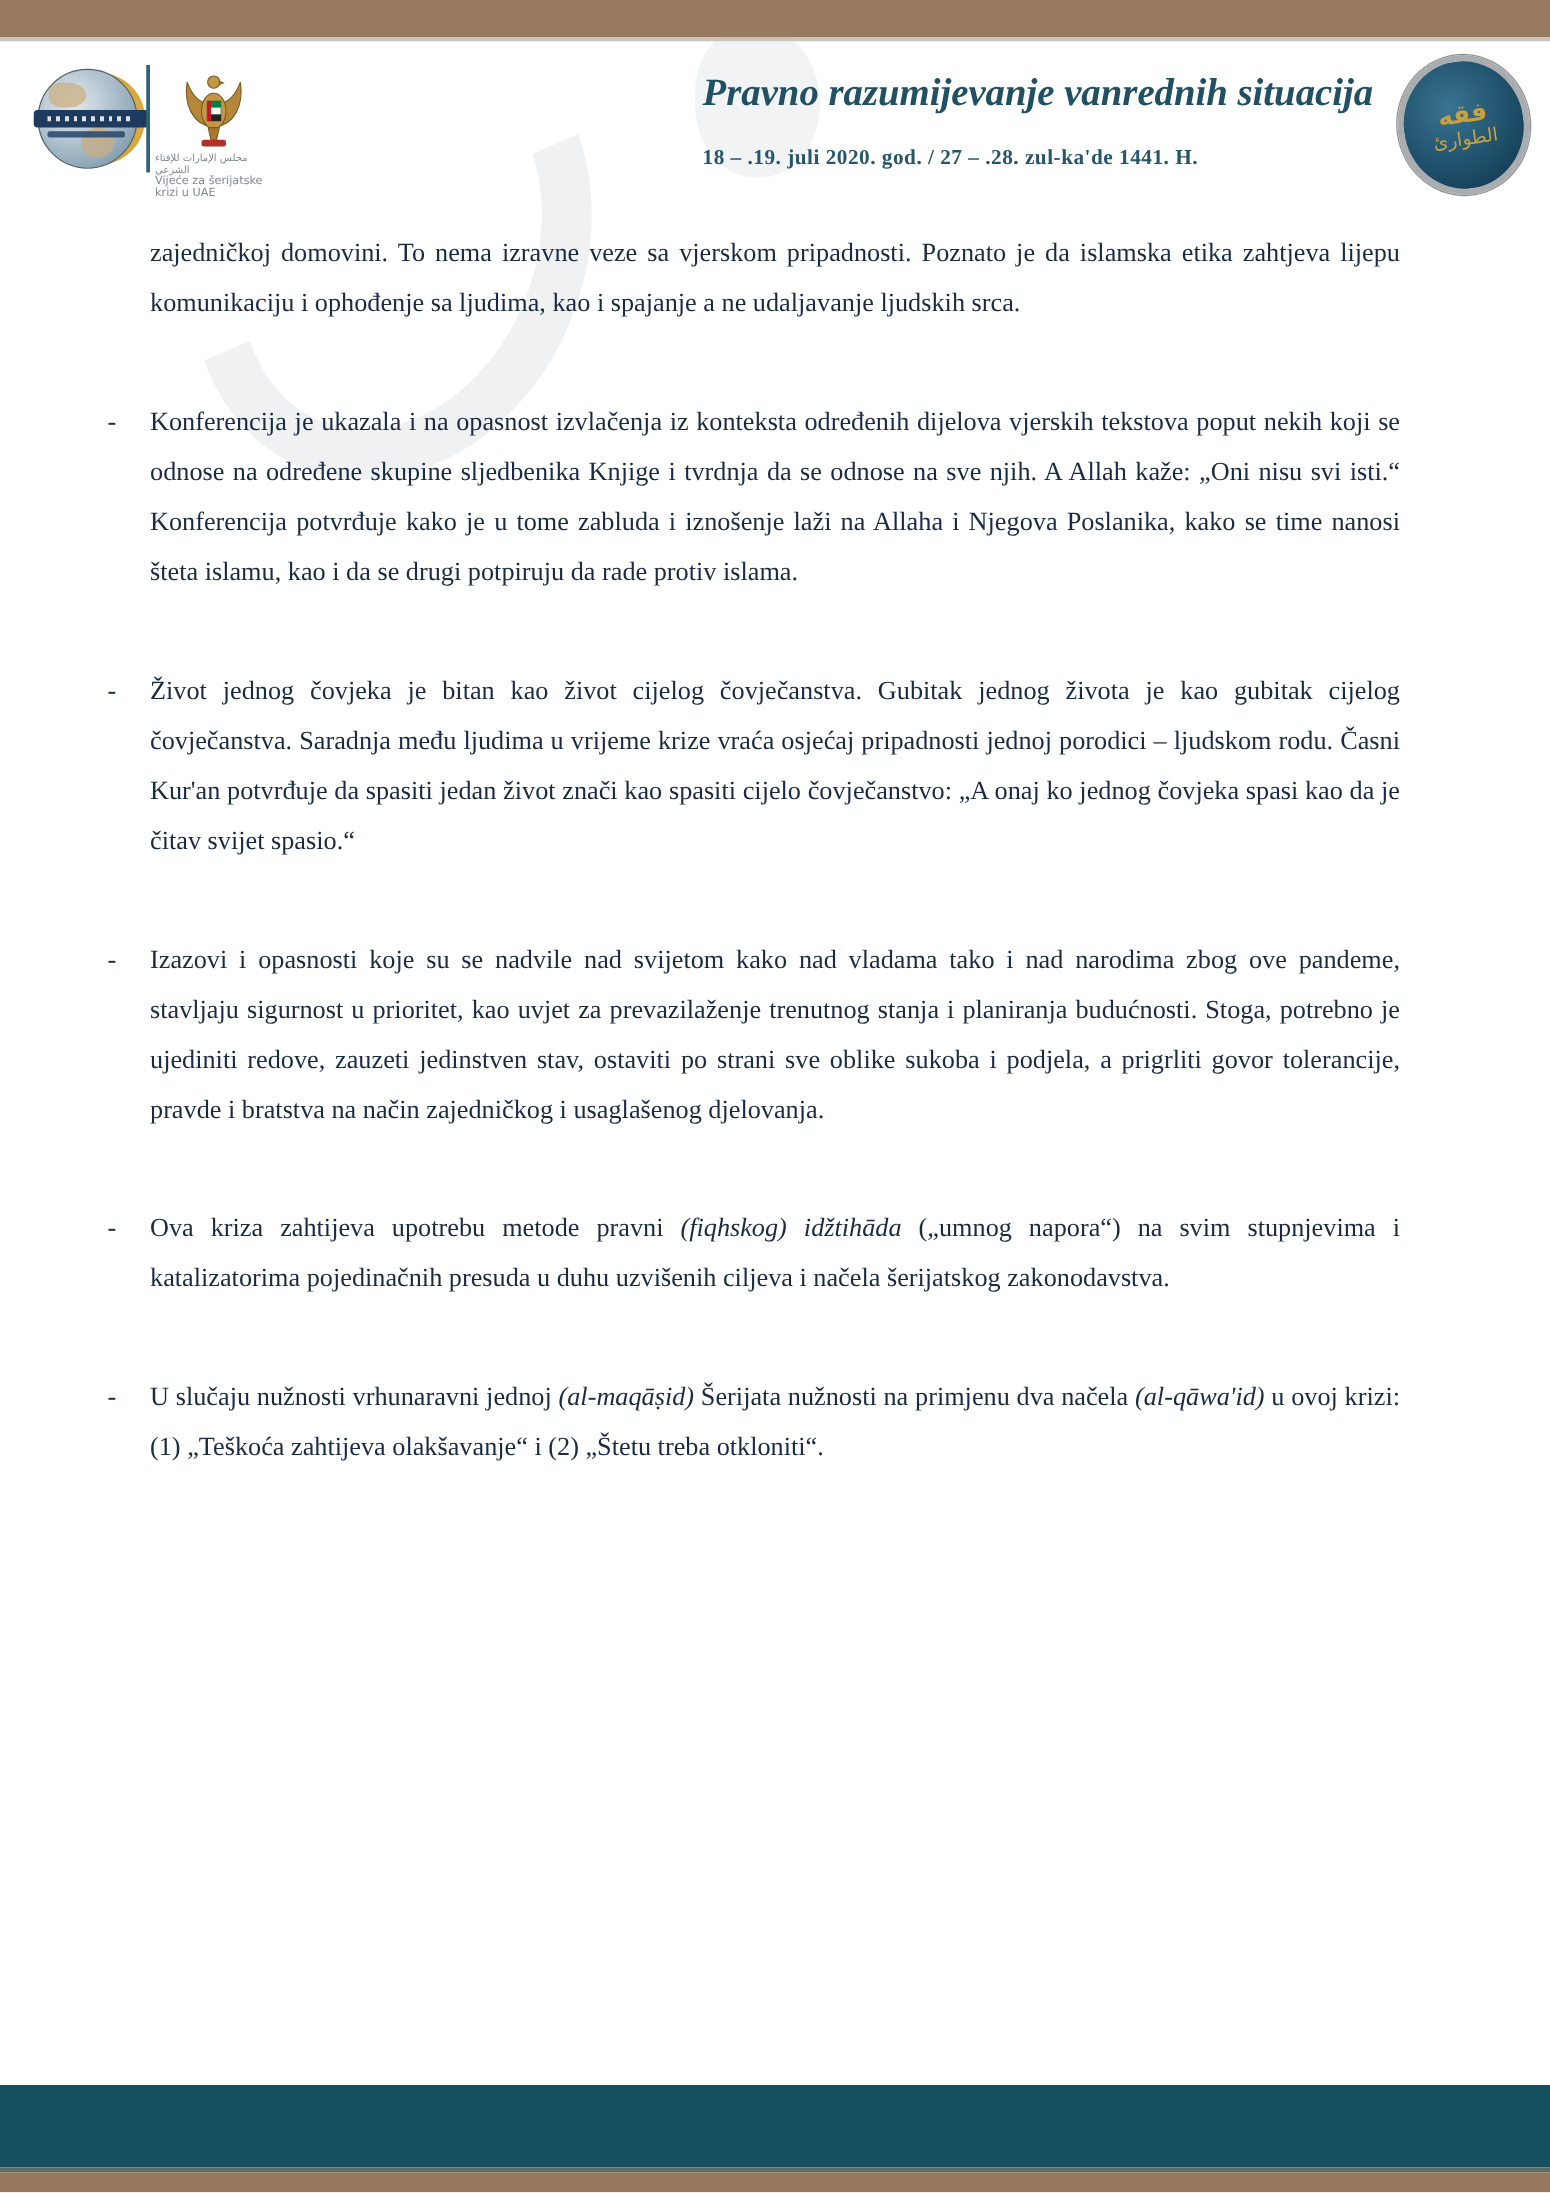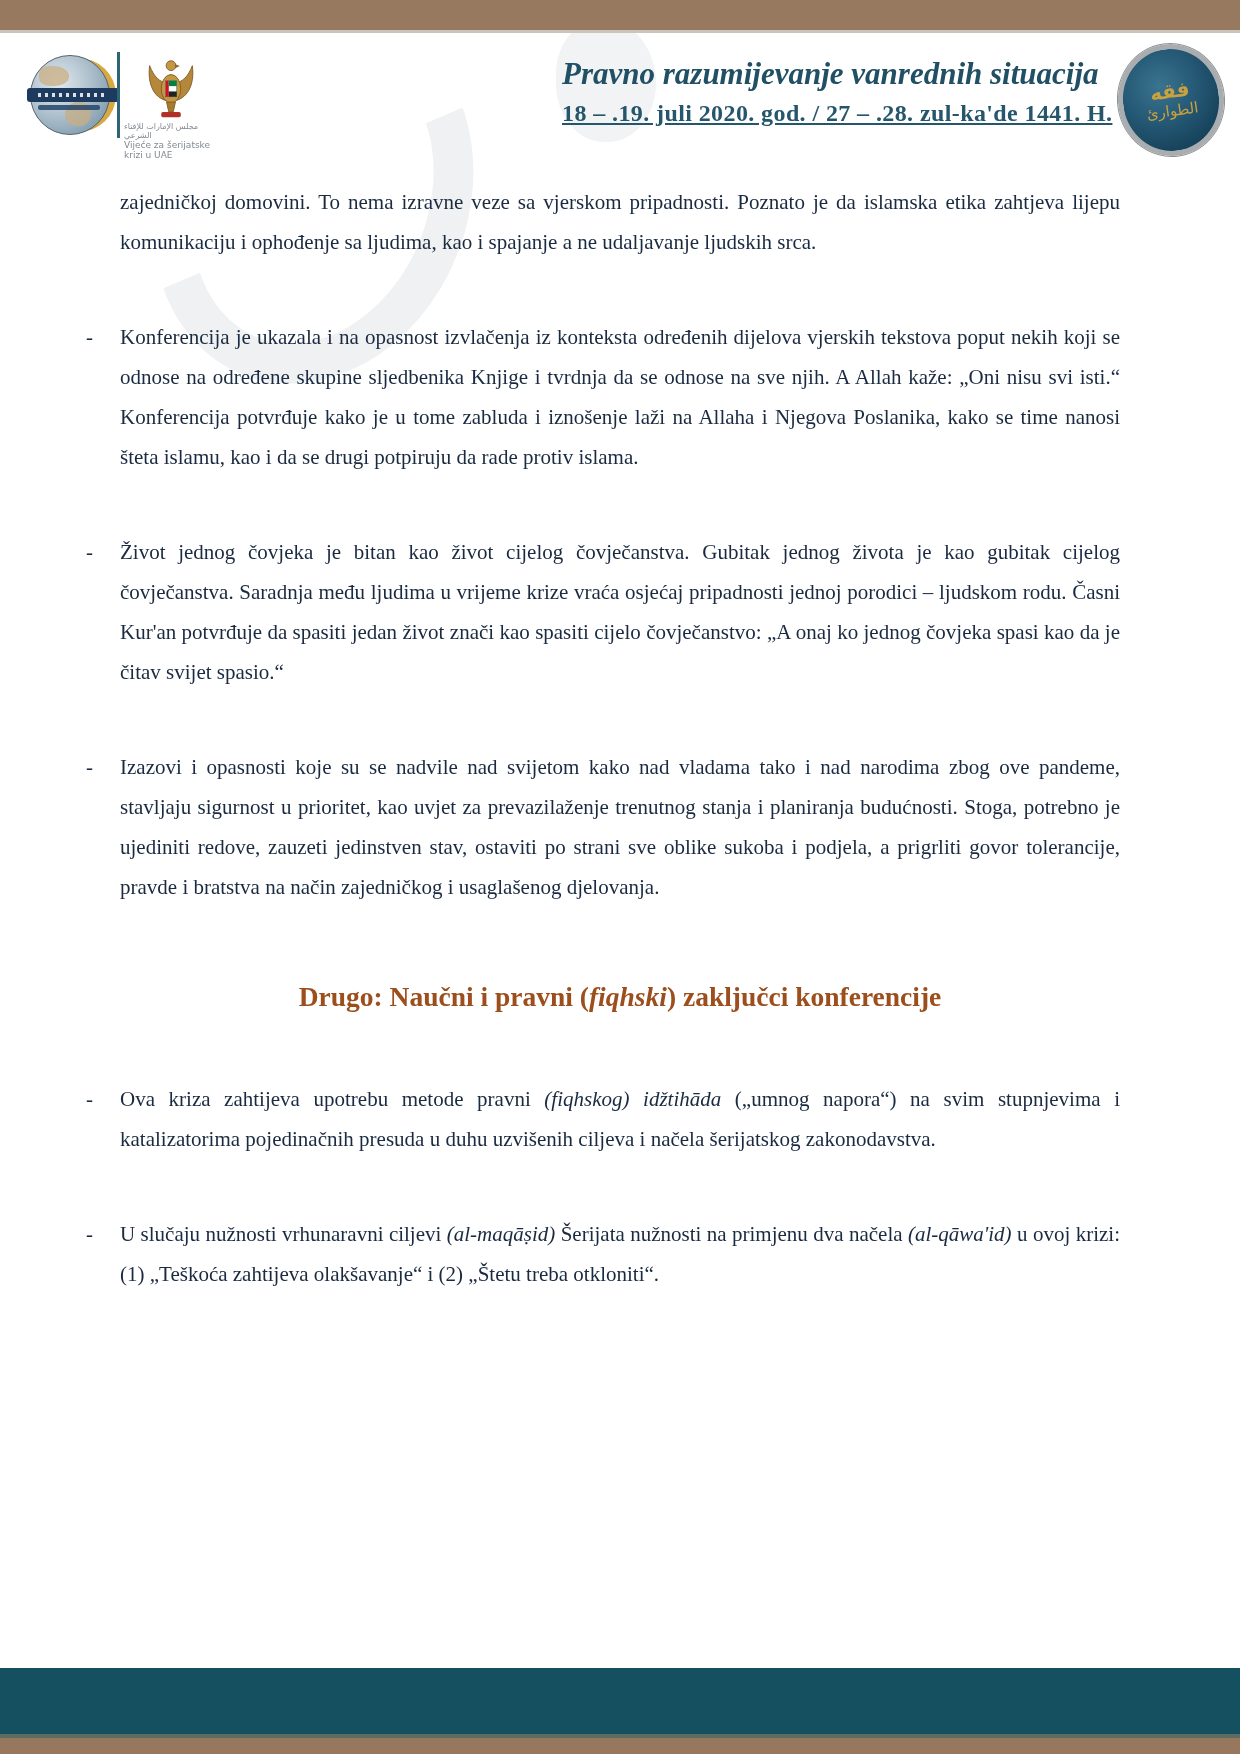--- a/index.html
+++ b/index.html
@@ -37,21 +37,21 @@
   .globe-band-marks{width:70px;height:4px;
     background:repeating-linear-gradient(90deg, rgba(255,255,255,.85) 0 3px, transparent 3px 7px);}
   .globe-band2{position:absolute;left:8px;top:50px;width:62px;height:5px;background:#24456B;opacity:.85;border-radius:2px;}
   .logo-sep{position:absolute;left:117px;top:52px;width:3px;height:86px;background:#2D6576;}
   .eagle{position:absolute;left:142px;top:55px;width:58px;height:64px;}
   .emblem-caption{position:absolute;left:124px;top:122px;width:100px;text-align:left;color:#828A92;}
   .cap-ar{font-family:"DejaVu Sans", sans-serif;font-size:8px;line-height:9px;}
   .cap-lat{font-family:"DejaVu Sans", sans-serif;font-size:9px;line-height:10px;}
   .header-text{position:absolute;right:138px;top:56px;width:540px;text-align:left;}
   .conf-title{font-size:31px;font-weight:bold;font-style:italic;color:#215064;white-space:nowrap;}
-  .conf-dates{margin-top:8px;font-size:24px;font-weight:bold;color:#26566B;letter-spacing:.4px;white-space:nowrap;text-decoration:underline;}
+  .conf-dates{margin-top:24px;font-size:17px;font-weight:bold;color:#26566B;letter-spacing:.4px;white-space:nowrap;}
   .seal{position:absolute;right:16px;top:44px;width:96px;height:102px;border-radius:50%;
     background:radial-gradient(circle at 40% 35%, #3A7490 0%, #265A76 40%, #17435C 75%, #123A52 100%);
     border:5px solid #A9ADB0;box-shadow:0 0 0 1px #8D9296;
     display:flex;flex-direction:column;align-items:center;justify-content:center;
     transform:rotate(-8deg);color:#C9A13E;font-family:"DejaVu Sans", sans-serif;}
   .seal-ar1{font-size:20px;line-height:22px;font-weight:bold;}
   .seal-ar2{font-size:15px;line-height:18px;}
   
   .content{position:absolute;left:120px;top:182px;width:1000px;z-index:1;color:#1A2A40;}
   .para{position:relative;text-align:justify;font-size:21px;line-height:40px;}
@@ -117,22 +117,21 @@
       <div class="seal-ar1">فقه</div>
       <div class="seal-ar2">الطوارئ</div>
     </div>
   </div>
 
   <div class="content">
       <div class="block para"><span>zajedničkoj domovini. To nema izravne veze sa vjerskom pripadnosti. Poznato je da islamska etika zahtjeva lijepu komunikaciju i ophođenje sa ljudima, kao i spajanje a ne udaljavanje ljudskih srca.</span></div>
       <div class="block para bullet"><span class="marker">-</span><span>Konferencija je ukazala i na opasnost izvlačenja iz konteksta određenih dijelova vjerskih tekstova poput nekih koji se odnose na određene skupine sljedbenika Knjige i tvrdnja da se odnose na sve njih. A Allah kaže: „Oni nisu svi isti.“ Konferencija potvrđuje kako je u tome zabluda i iznošenje laži na Allaha i Njegova Poslanika, kako se time nanosi šteta islamu, kao i da se drugi potpiruju da rade protiv islama.</span></div>
       <div class="block para bullet"><span class="marker">-</span><span>Život jednog čovjeka je bitan kao život cijelog čovječanstva. Gubitak jednog života je kao gubitak cijelog čovječanstva. Saradnja među ljudima u vrijeme krize vraća osjećaj pripadnosti jednoj porodici – ljudskom rodu. Časni Kur'an potvrđuje da spasiti jedan život znači kao spasiti cijelo čovječanstvo: „A onaj ko jednog čovjeka spasi kao da je čitav svijet spasio.“</span></div>
       <div class="block para bullet"><span class="marker">-</span><span>Izazovi i opasnosti koje su se nadvile nad svijetom kako nad vladama tako i nad narodima zbog ove pandeme, stavljaju sigurnost u prioritet, kao uvjet za prevazilaženje trenutnog stanja i planiranja budućnosti. Stoga, potrebno je ujediniti redove, zauzeti jedinstven stav, ostaviti po strani sve oblike sukoba i podjela, a prigrliti govor tolerancije, pravde i bratstva na način zajedničkog i usaglašenog djelovanja.</span></div>
-      <div class="block section-heading"><span>Drugo: Naučni i pravni (</span><i>fiqhski</i><span>) zaključci konferencije</span></div>
       <div class="block para bullet"><span class="marker">-</span><span>Ova kriza zahtijeva upotrebu metode pravni </span><i>(fiqhskog)</i><span> </span><i>idžtihāda</i><span> („umnog napora“)  na svim stupnjevima i katalizatorima pojedinačnih presuda u duhu uzvišenih ciljeva i načela šerijatskog zakonodavstva.</span></div>
-      <div class="block para bullet"><span class="marker">-</span><span>U slučaju nužnosti vrhunaravni ciljevi </span><i>(al-maqāṣid)</i><span> Šerijata nužnosti na primjenu dva načela </span><i>(al-qāwa'id)</i><span> u ovoj krizi: (1) „Teškoća zahtijeva olakšavanje“ i (2) „Štetu treba otkloniti“.</span></div>
+      <div class="block para bullet"><span class="marker">-</span><span>U slučaju nužnosti vrhunaravni jednoj </span><i>(al-maqāṣid)</i><span> Šerijata nužnosti na primjenu dva načela </span><i>(al-qāwa'id)</i><span> u ovoj krizi: (1) „Teškoća zahtijeva olakšavanje“ i (2) „Štetu treba otkloniti“.</span></div>
     </div>
 
   <div class="f-teal"></div>
   <div class="f-line"></div>
   <div class="f-brown"></div>
 
 </div>
 
 </body></html>

